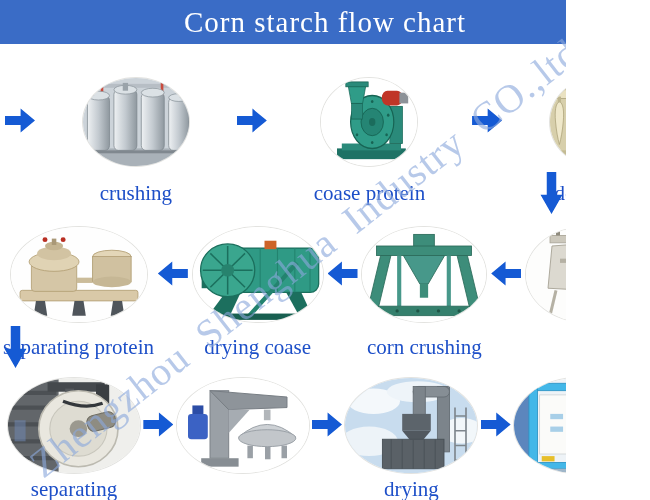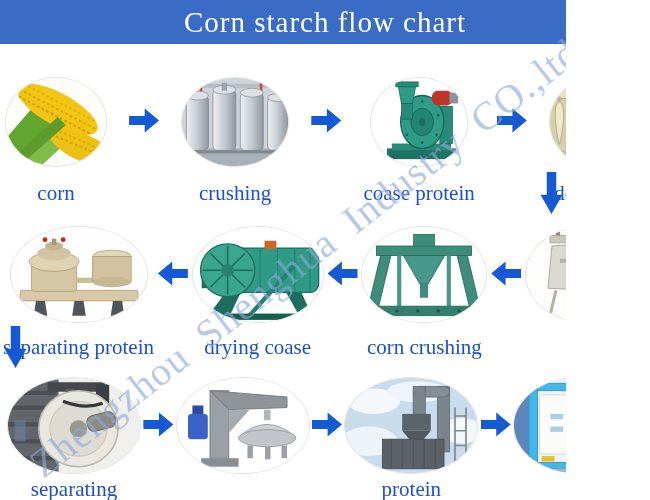--- a/index.html
+++ b/index.html
@@ -44,42 +44,20 @@
 </head>
 <body>
 
 <div id="stage">
 
   <div class="banner">
     <h1>Corn starch flow chart</h1>
   </div>
 
   <div class="row" id="row1">
-    <div class="cell">
-      <div class="oval">
-        <svg viewBox="0 0 120 90" preserveAspectRatio="none">
-          <rect width="120" height="90" fill="#fdfdfb"></rect>
-          <polygon points="0,62 46,16 86,44 30,90 0,90" fill="#63a531"></polygon>
-          <polygon points="6,90 74,28 98,46 42,90" fill="#7fbc49"></polygon>
-          <g transform="rotate(24 62 32)">
-            <ellipse cx="62" cy="32" rx="52" ry="17" fill="#f3c513"></ellipse>
-            <path d="M12,32 H112" stroke="#d99e04" stroke-width="2" stroke-dasharray="3,3" fill="none"></path>
-            <path d="M14,25 H110" stroke="#e4ae08" stroke-width="2" stroke-dasharray="3,3" fill="none"></path>
-            <path d="M14,39 H110" stroke="#cf9404" stroke-width="2" stroke-dasharray="3,3" fill="none"></path>
-          </g>
-          <g transform="rotate(20 94 72)">
-            <ellipse cx="94" cy="72" rx="44" ry="14" fill="#eec011"></ellipse>
-            <path d="M52,72 H136" stroke="#d59a04" stroke-width="2" stroke-dasharray="3,3" fill="none"></path>
-            <path d="M54,66 H134" stroke="#e2ac08" stroke-width="2" stroke-dasharray="3,3" fill="none"></path>
-          </g>
-          <polygon points="0,88 62,40 72,48 16,90 0,90" fill="#5d9c2c"></polygon>
-        </svg>
-      </div>
-      <div class="lbl">corn</div>
-    </div>
 
     <div class="arr arr-right"></div>
 
     <div class="cell">
       <div class="oval" style="width:106px;">
         <svg viewBox="0 0 120 90" preserveAspectRatio="none">
           <defs>
             <linearGradient id="gTank" x1="0" y1="0" x2="1" y2="0">
               <stop offset="0" stop-color="#eef1f3"></stop>
                 <stop offset="0.5" stop-color="#c3cad0"></stop>
@@ -345,21 +323,21 @@
           <rect x="84" y="8" width="11" height="62" fill="#7c848b" stroke="#646c73" stroke-width="0.8"></rect>
           <rect x="62" y="8" width="33" height="10" rx="5" fill="#868e95" stroke="#646c73" stroke-width="0.8"></rect>
           <rect x="62" y="8" width="11" height="28" fill="#7c848b" stroke="#646c73" stroke-width="0.8"></rect>
           <rect x="52" y="34" width="26" height="16" fill="#5c646b"></rect>
           <polygon points="52,50 78,50 70,60 60,60" fill="#51585f"></polygon>
           <rect x="34" y="58" width="56" height="28" fill="#5a6167" stroke="#474e54" stroke-width="0.8"></rect>
           <path d="M42,58 V86 M52,58 V86 M62,58 V86 M72,58 V86 M82,58 V86" stroke="#4c5359" stroke-width="1" fill="none"></path>
           <path d="M100,28 V86 M110,28 V86 M100,36 H110 M100,50 H110 M100,64 H110 M100,78 H110" stroke="#7e868d" stroke-width="1.5" fill="none"></path>
         </svg>
       </div>
-      <div class="lbl">protein</div>
+      <div class="lbl">drying</div>
     </div>
 
     <div class="arr arr-right"></div>
 
     <div class="cell">
       <div class="oval" style="width:128px;">
         <svg viewBox="0 0 120 90" preserveAspectRatio="none">
           <rect width="120" height="90" fill="#eef3f7"></rect>
           <rect x="0" y="0" width="20" height="90" fill="#5c86bd"></rect>
           <rect x="102" y="4" width="18" height="78" fill="#2050b8"></rect>

